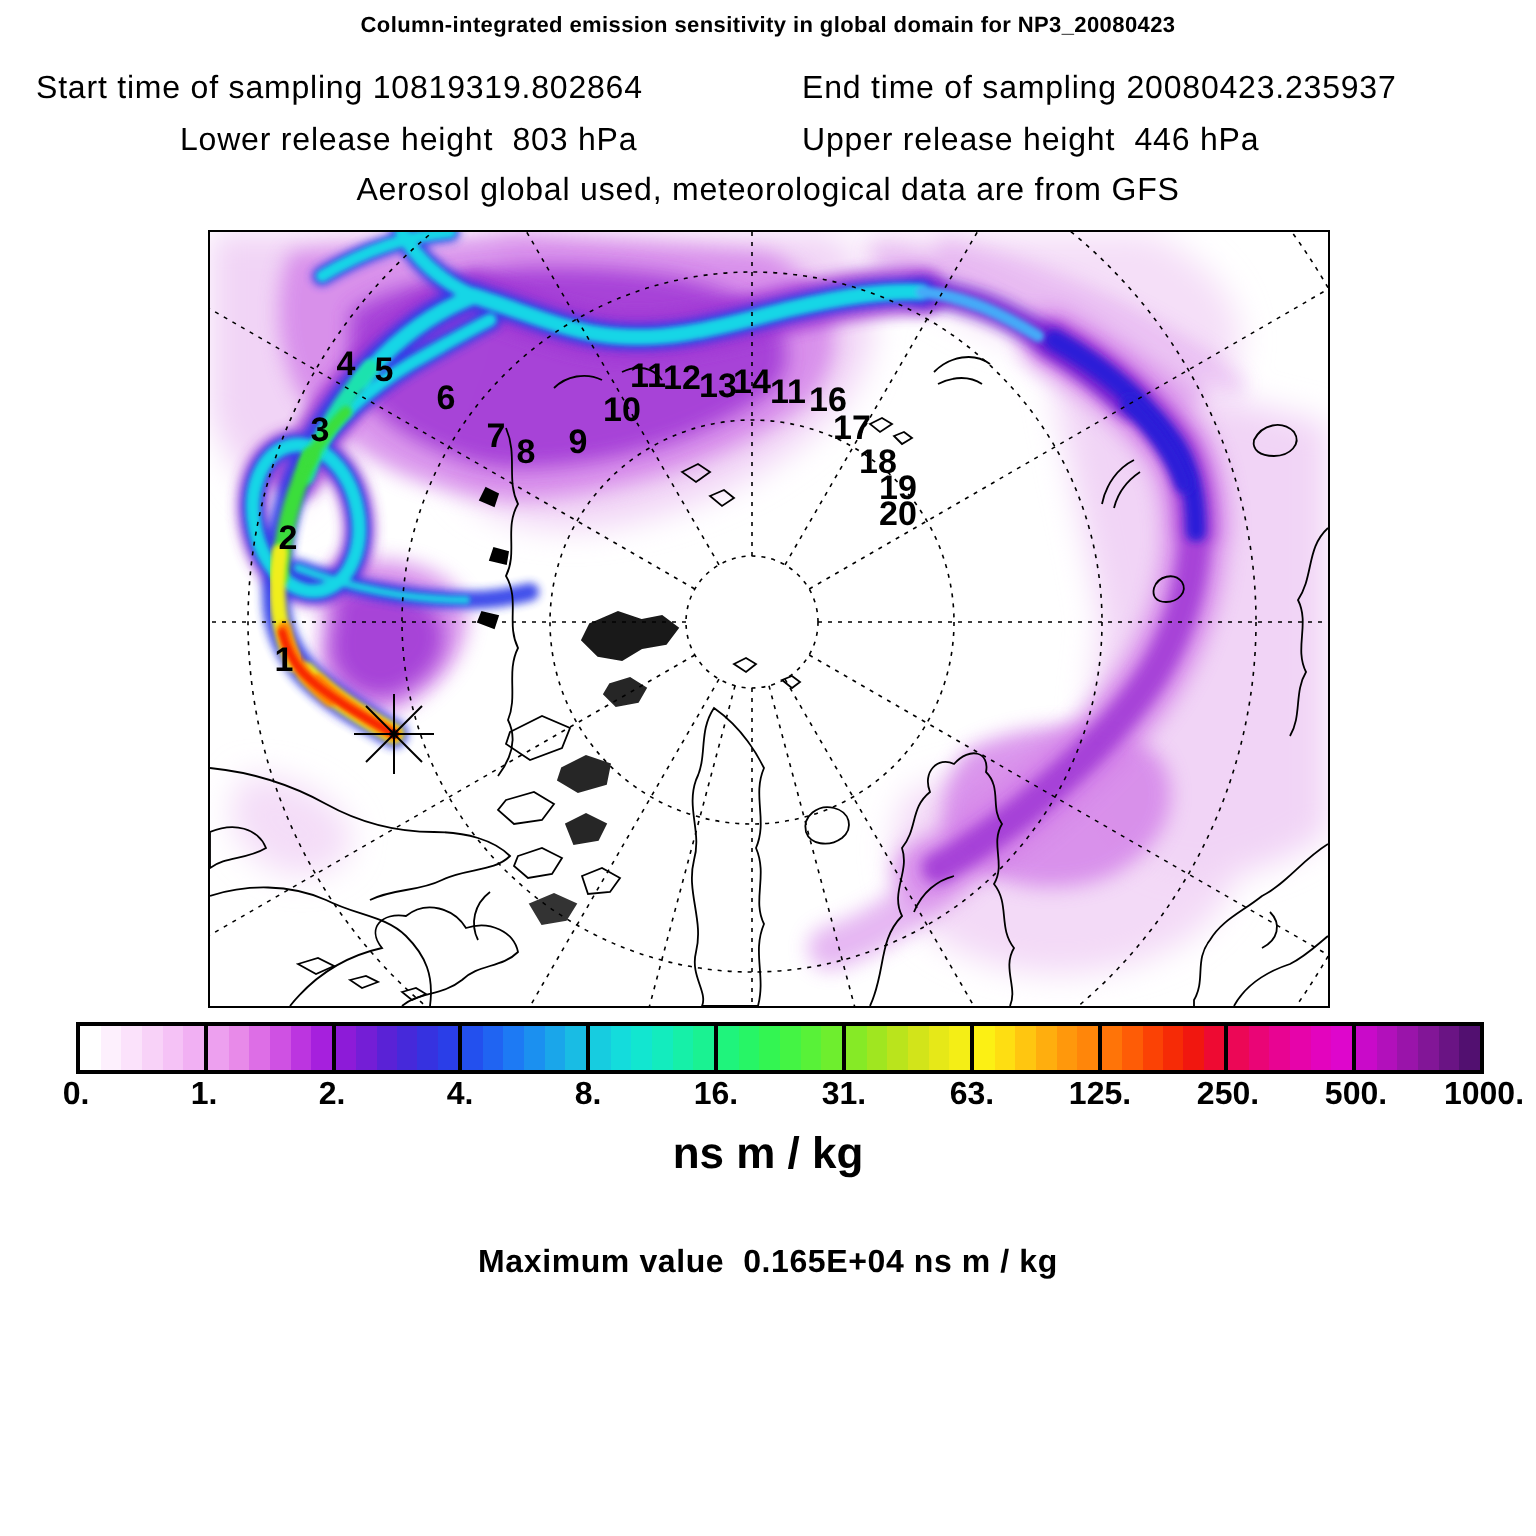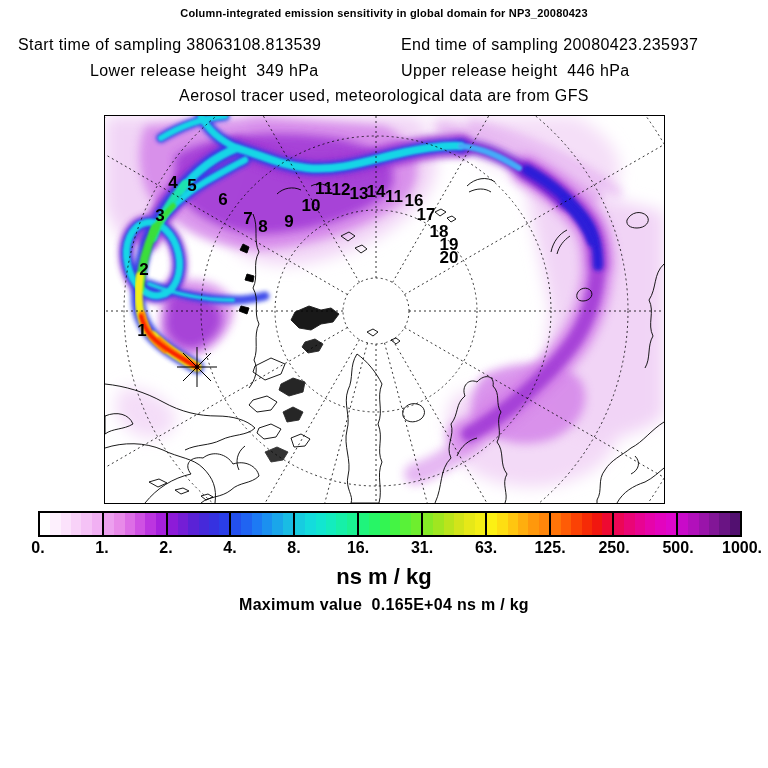--- a/index.html
+++ b/index.html
@@ -23,25 +23,25 @@
   .tick{position:absolute;top:0;transform:translateX(-50%);font-size:16px;font-weight:700;}
   .units{font-size:22px;font-weight:700;}
   .maxval{font-size:16px;font-weight:700;letter-spacing:.3px;}
 </style>
 </head>
 <body>
 
 <div class="page">
 
   <div class="abs title centered" style="top:7px;">Column-integrated emission sensitivity in global domain for NP3_20080423</div>
-  <div class="abs sub" style="left:18px;top:36px;">Start time of sampling 38063108.813539</div>
+  <div class="abs sub" style="left:18px;top:36px;">Start time of sampling 10819319.802864</div>
   <div class="abs sub" style="left:401px;top:36px;">End time of sampling 20080423.235937</div>
-  <div class="abs sub" style="left:90px;top:62px;">Lower release height  349 hPa</div>
+  <div class="abs sub" style="left:90px;top:62px;">Lower release height  803 hPa</div>
   <div class="abs sub" style="left:401px;top:62px;">Upper release height  446 hPa</div>
-  <div class="abs sub centered" style="top:87px;">Aerosol tracer used, meteorological data are from GFS</div>
+  <div class="abs sub centered" style="top:87px;">Aerosol global used, meteorological data are from GFS</div>
 
   <div class="mapframe">
     <svg width="559" height="387" viewBox="0 0 559 387">
       <defs>
         <filter id="b1" x="-40%" y="-40%" width="180%" height="180%">
             <feGaussianBlur stdDeviation="1.2"></feGaussianBlur>
           </filter>
         <filter id="b2" x="-40%" y="-40%" width="180%" height="180%">
             <feGaussianBlur stdDeviation="2"></feGaussianBlur>
           </filter>
@@ -252,15 +252,15 @@
       <span class="tick" style="left: 256px;">8.</span>
       <span class="tick" style="left: 320px;">16.</span>
       <span class="tick" style="left: 384px;">31.</span>
       <span class="tick" style="left: 448px;">63.</span>
       <span class="tick" style="left: 512px;">125.</span>
       <span class="tick" style="left: 576px;">250.</span>
       <span class="tick" style="left: 640px;">500.</span>
       <span class="tick" style="left: 704px;">1000.</span>
     </div>
   <div class="abs units centered" style="top:564px;">ns m / kg</div>
-  <div class="abs maxval centered" style="top:596px;">Maximum value  0.165E+04 ns m / kg</div>
+  <div class="abs maxval centered" style="top:623px;">Maximum value  0.165E+04 ns m / kg</div>
 
 </div>
 
 </body></html>

